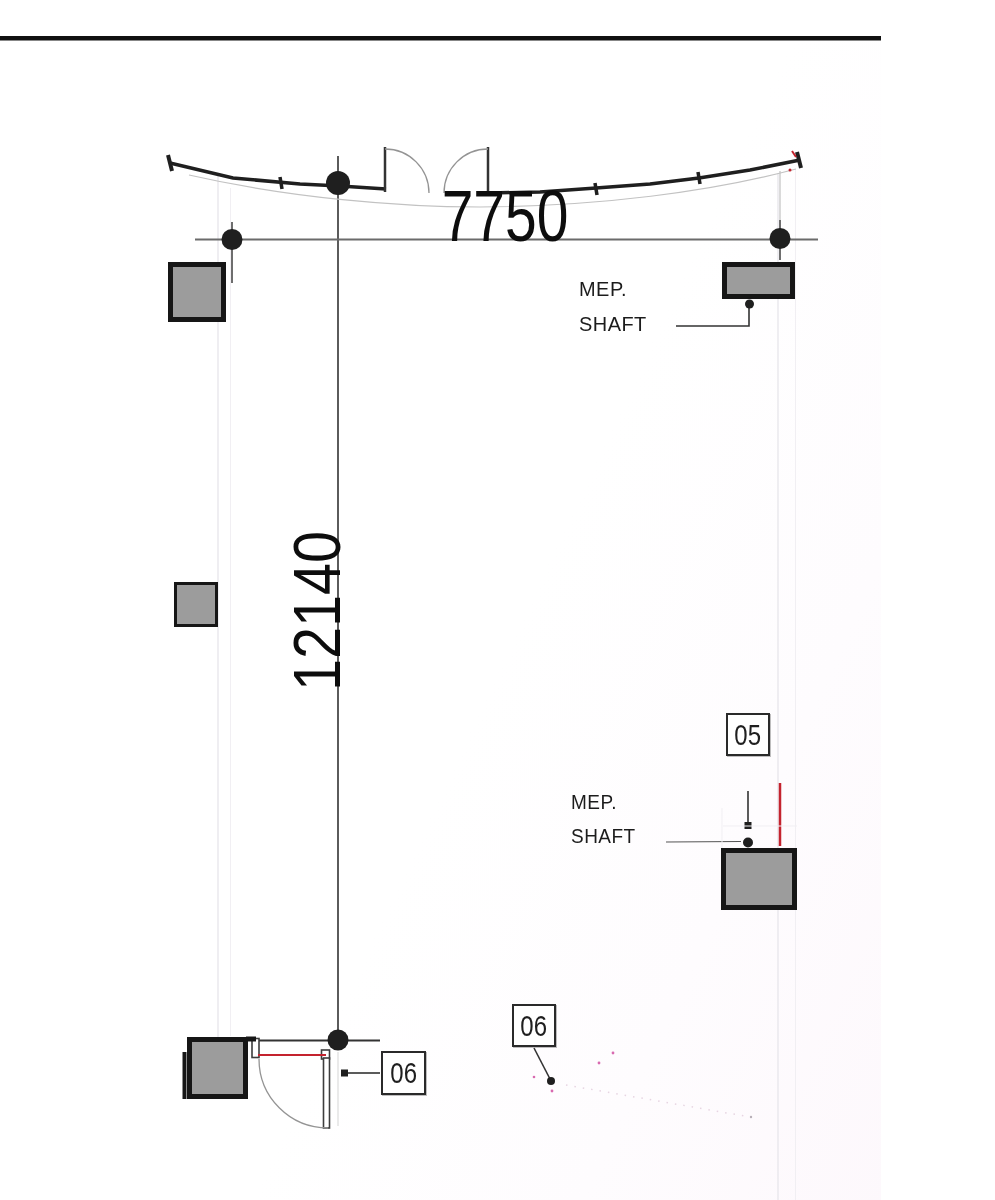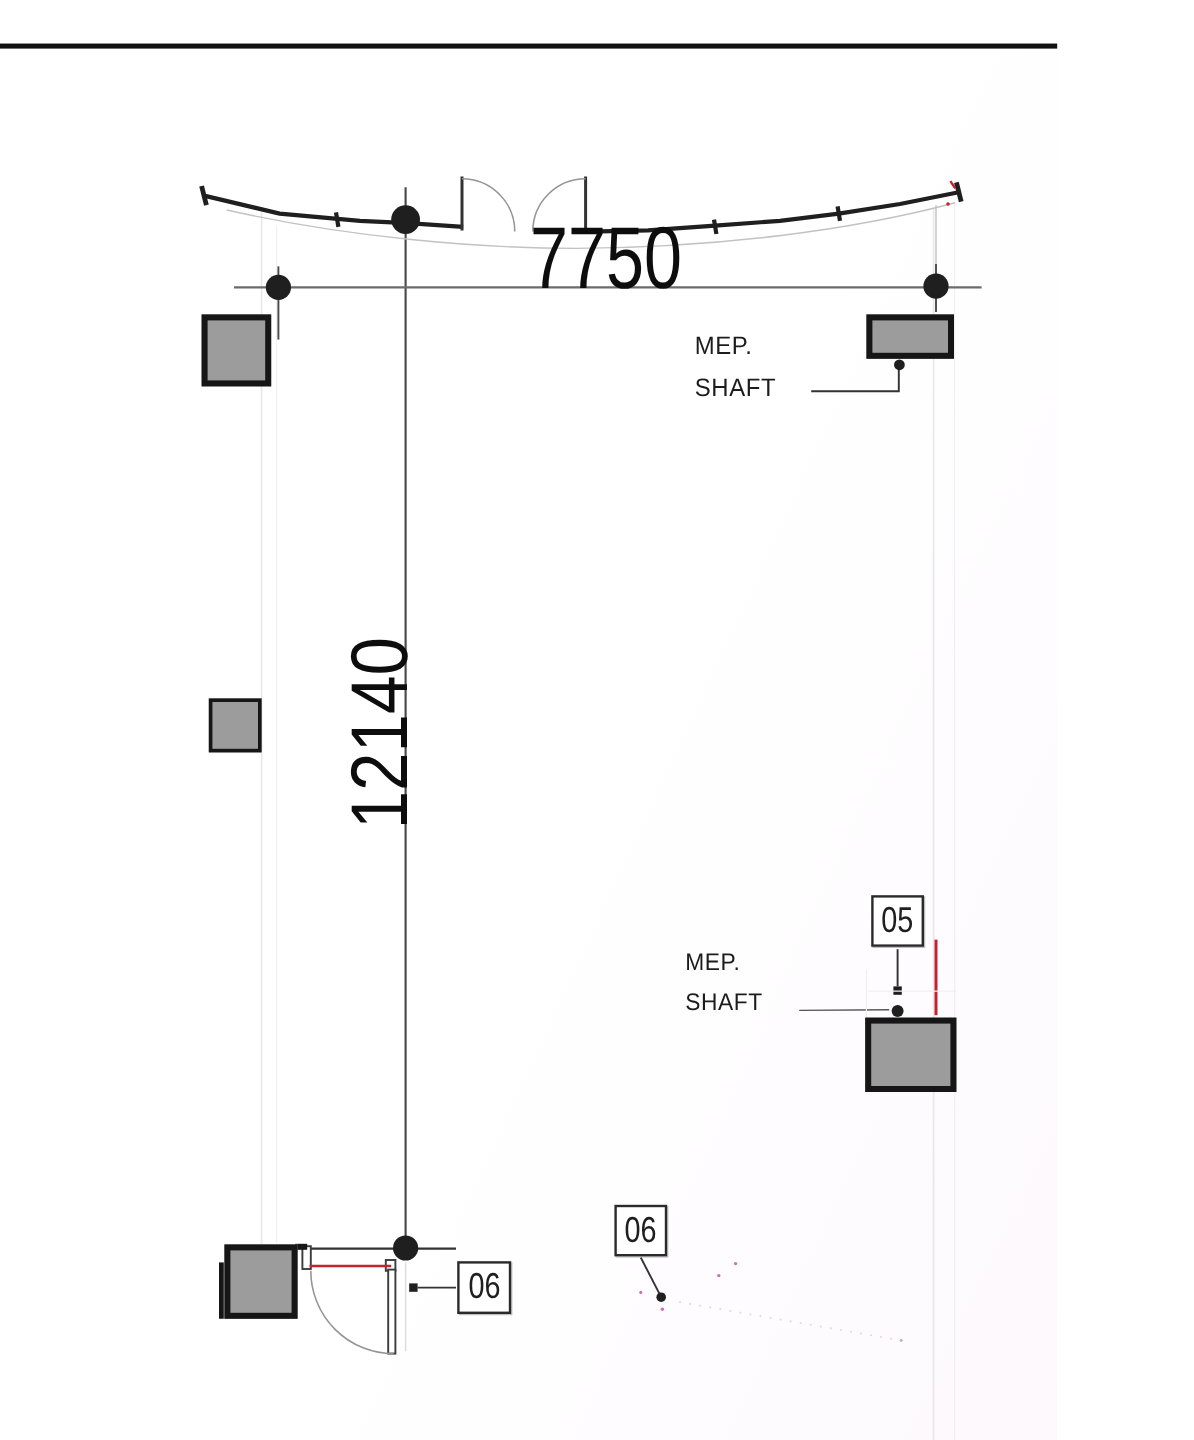--- a/index.html
+++ b/index.html
@@ -143,21 +143,21 @@
   <div class="col" style="left:187px;top:1001px;width:51px;height:52px;"></div>
 
   <div id="dim-h" class="dimtext">7750</div>
   <div id="dim-v" class="dimtext">12140</div>
 
   <div class="lbl" style="left:579px;top:242px;">MEP.</div>
   <div class="lbl" style="left:579px;top:277px;">SHAFT</div>
   <div class="lbl" style="left:571px;top:755px;font-size:20px;">MEP.</div>
   <div class="lbl" style="left:571px;top:789px;font-size:20px;">SHAFT</div>
 
-  <div class="tagbox" style="left:726px;top:710px;width:40px;height:39px;">
+  <div class="tagbox" style="left:726px;top:677px;width:40px;height:39px;">
     <span>05</span>
   </div>
   <div class="tagbox" style="left:381px;top:1015px;width:41px;height:40px;">
     <span>06</span>
   </div>
   <div class="tagbox" style="left:512px;top:968px;width:40px;height:39px;">
     <span>06</span>
   </div>
 
 </div>

